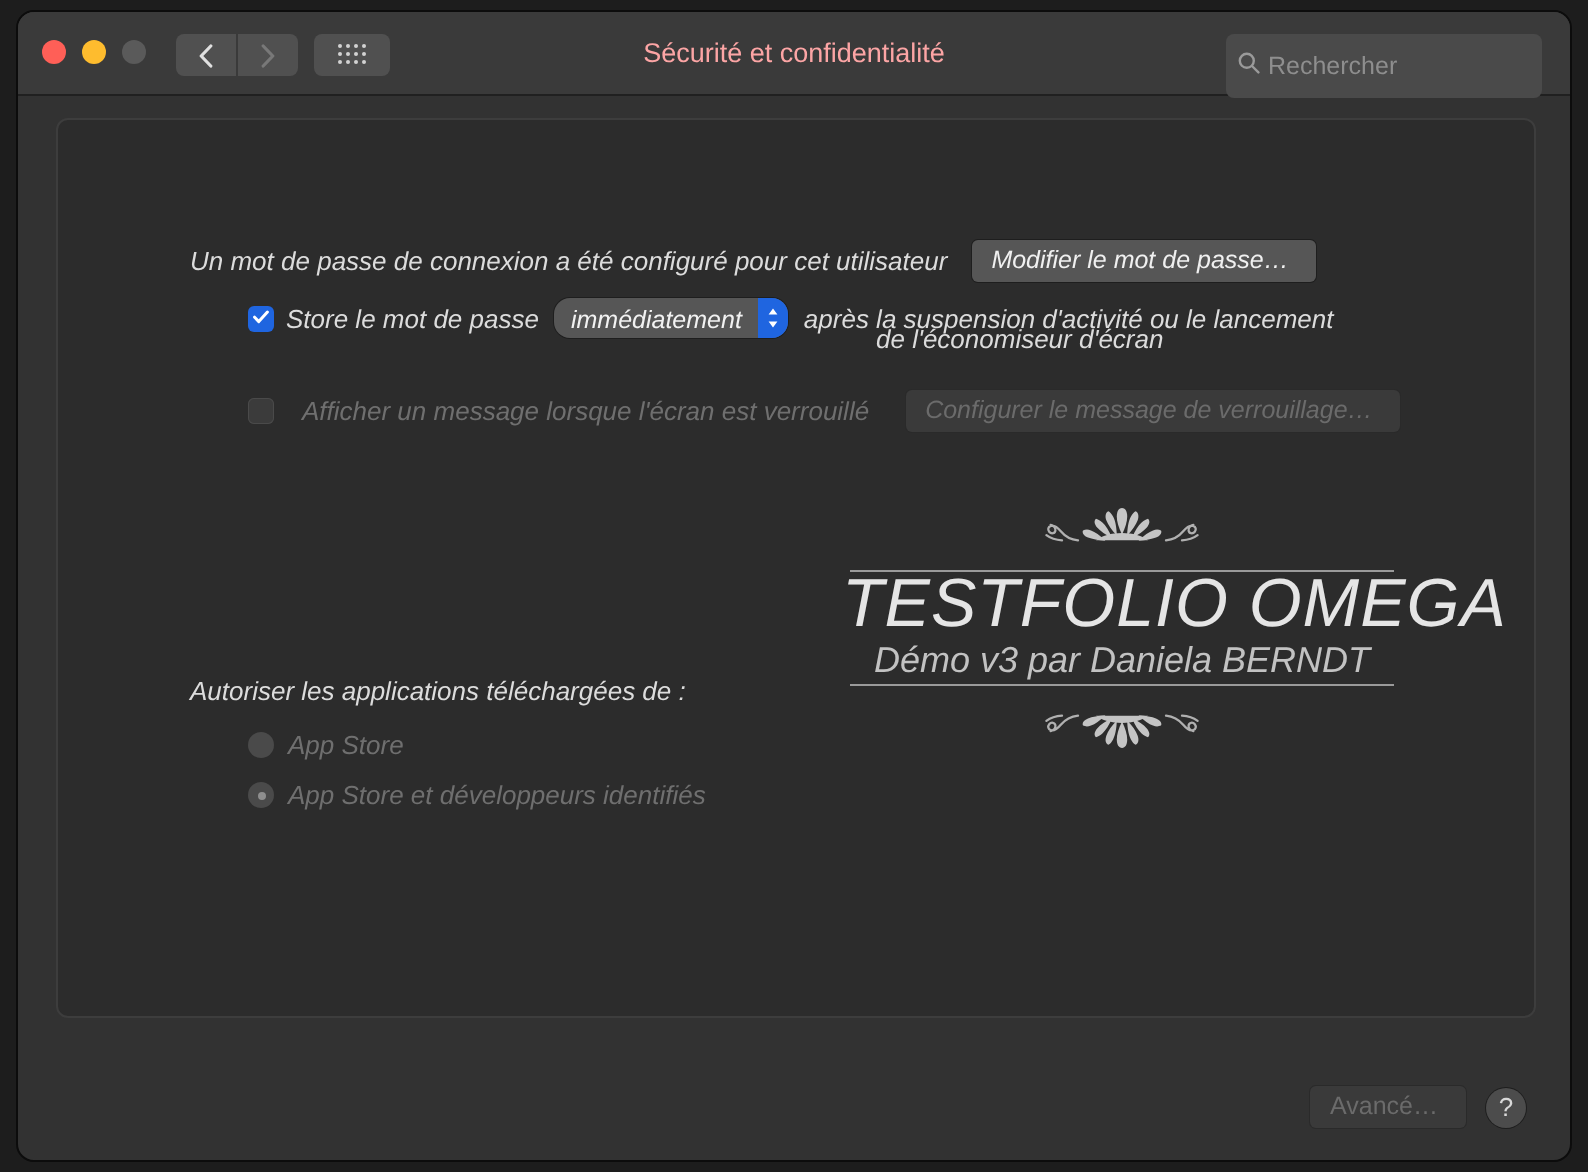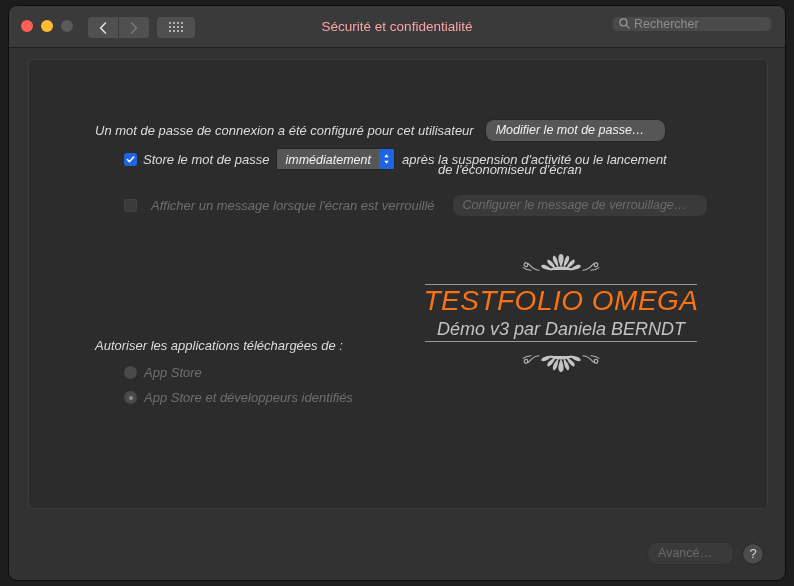--- a/index.html
+++ b/index.html
@@ -105,21 +105,21 @@
     text-align: center;
     color: #fca5a5;
     font-size: 13.5px;
   }
 
   .searchbox {
     position: absolute;
     right: 14px;
     top: 11px;
     width: 158px;
-    height: 14px;
+    height: 32px;
     background: #4a4a4a;
     border-radius: 4px;
     display: flex;
     align-items: center;
     padding: 0 6px;
     box-sizing: border-box;
   }
   .searchbox .mag { margin-right: 4px; display: block; }
   .searchbox .ph {
     color: #8e8e8e;
@@ -185,22 +185,22 @@
   .lbl {
     color: #dcdcdc;
     font-size: 13px;
   }
   .lbl.dim { color: #6f6f6f; }
 
   .pushbtn {
     background: #565656;
     color: #f0f0f0;
     font-size: 12.5px;
-    border-radius: 8px;
-    padding: 3px 21px 4px 10px;
+    border-radius: 3px;
+    padding: 3px 14px 4px 10px;
     box-shadow: 0 0 0 0.5px #1e1e1e;
     white-space: nowrap;
   }
   .pushbtn.disabled {
     background: #3a3a3a;
     color: #6b6b6b;
     box-shadow: 0 0 0 0.5px #2a2a2a;
   }
 
   .cb {
@@ -216,21 +216,21 @@
   }
   .cb.off {
     background: #3b3b3b;
     box-shadow: inset 0 0 0 0.5px #4a4a4a;
   }
 
   .popup {
     display: inline-flex;
     align-items: stretch;
     background: #565656;
-    border-radius: 0;
+    border-radius: 8px;
     overflow: hidden;
     box-shadow: 0 0 0 0.5px #1e1e1e;
     height: 20px;
     margin: 0 8px;
   }
   .popup .val {
     color: #f2f2f2;
     font-size: 12.5px;
     padding: 2px 8px 0 8px;
     display: flex;
@@ -272,25 +272,26 @@
     text-align: center;
     pointer-events: none;
   }
   .wm-rule {
     height: 1px;
     background: #9a9a9a;
     width: 272px;
     margin: 0 auto;
   }
   .wm-title {
-    color: #f97316;
-    font-size: 28px;
+    color: #e5e5e5;
+    font-size: 34px;
     letter-spacing: 0.5px;
     line-height: 32px;
     white-space: nowrap;
+    text-align: right;
   }
   .wm-sub {
     color: #c2c2c2;
     font-size: 18px;
     line-height: 24px;
     white-space: nowrap;
   }
   .wm-orn { display: block; margin: 0 auto; }
   .wm-orn.bottom { transform: scaleY(-1); }
 

